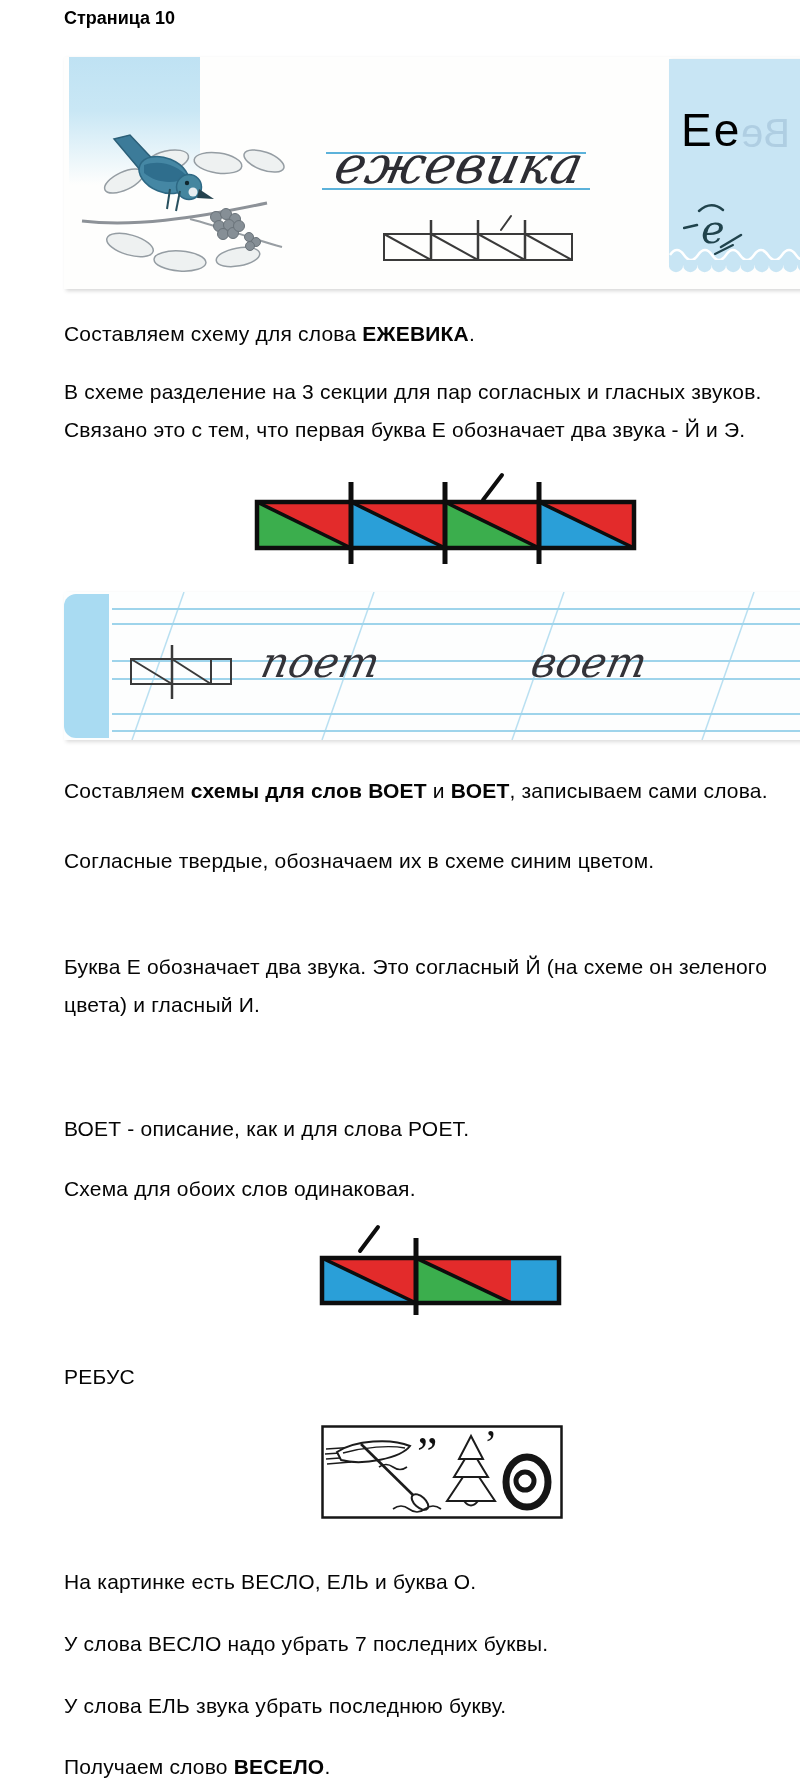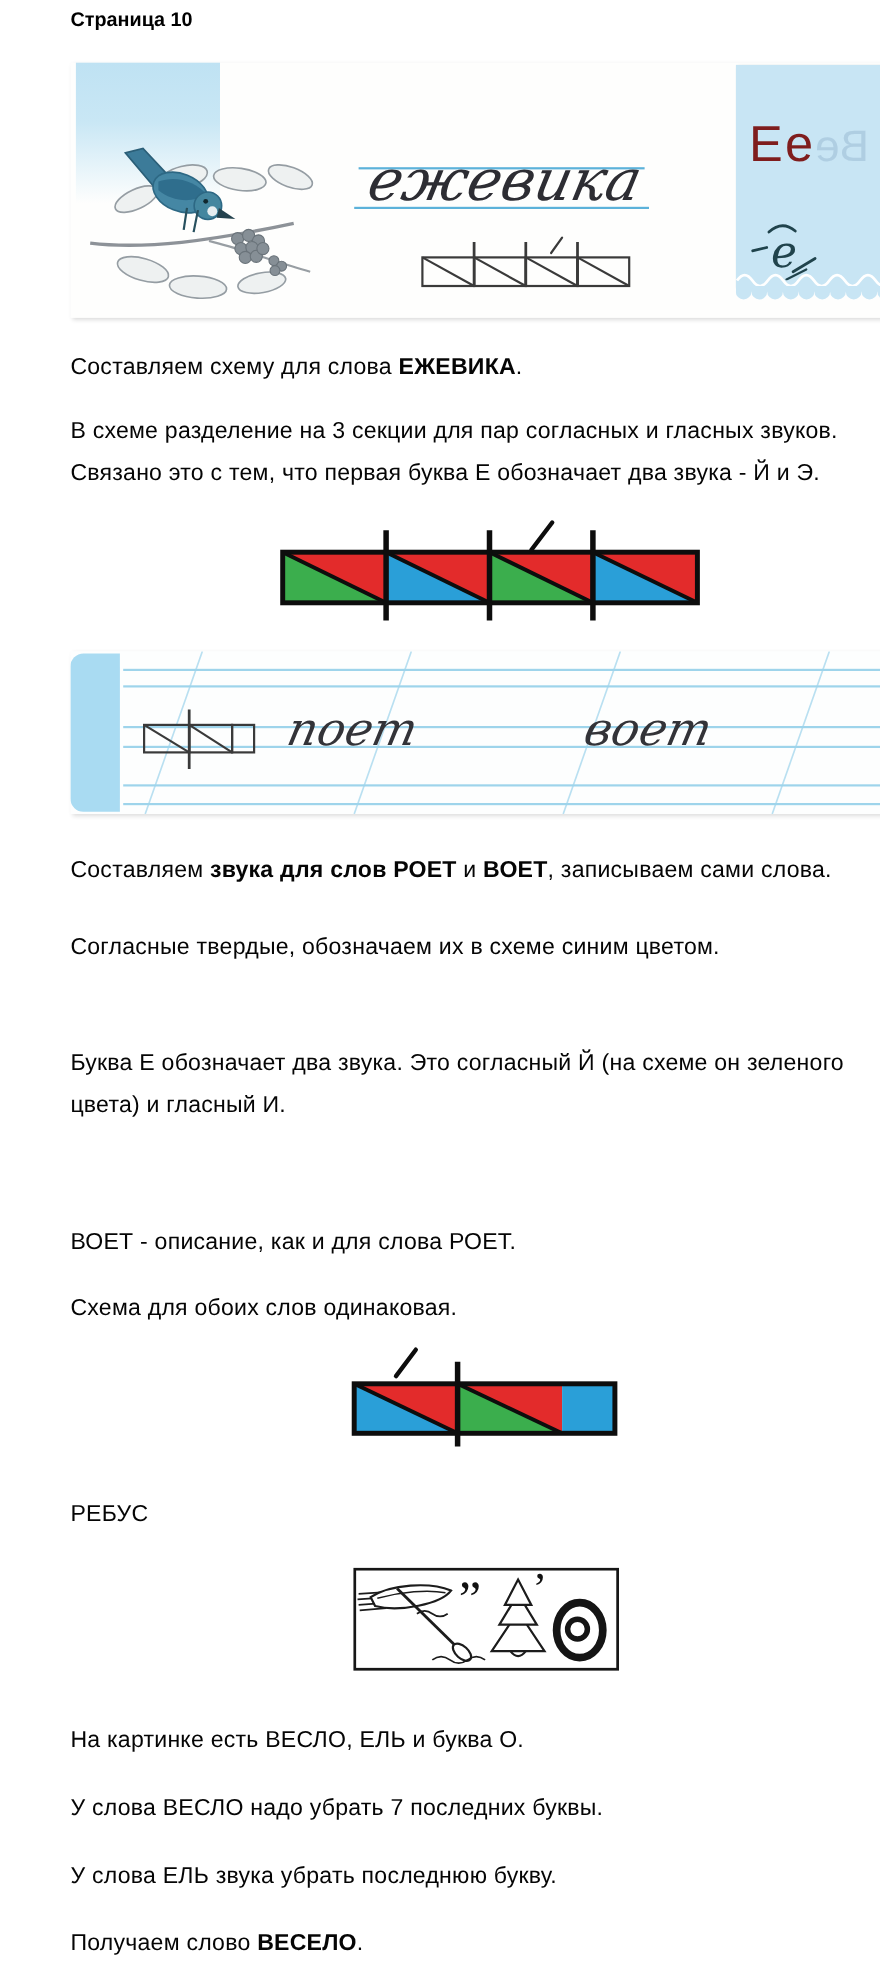--- a/index.html
+++ b/index.html
@@ -20,21 +20,21 @@
   .bird-svg{position:absolute;left:8px;top:58px;}
   .wline{position:absolute;height:2px;background:#5cb2da;}
   .wline1{left:262px;top:95px;width:260px;}
   .wline2{left:258px;top:131px;width:268px;}
   .cursive{font-family:"DejaVu Serif",serif;font-style:italic;}
   .word-ezh{position:absolute;left:250px;top:82px;width:290px;text-align:center;font-size:52px;
             line-height:52px;color:#2d2d33;transform:skewX(-12deg);}
   .outline1-svg{position:absolute;left:316px;top:155px;}
   .card{position:absolute;left:605px;top:2px;width:143px;height:203px;background:#c8e5f4;
         box-shadow:2px 1px 3px rgba(0,0,0,.12);}
-  .card-print{position:absolute;left:12px;top:48px;font-size:46px;line-height:46px;color:#7f1d1d;letter-spacing:2px;}
+  .card-print{position:absolute;left:12px;top:48px;font-size:46px;line-height:46px;color:#000000;letter-spacing:2px;}
   .card-ghost{position:absolute;left:72px;top:52px;font-size:40px;color:rgba(125,160,190,.32);transform:scaleX(-1);}
   .card-cursive-svg{position:absolute;left:14px;top:138px;}
   .card-wave-svg{position:absolute;left:0;top:184px;}
   .card-bumps-svg{position:absolute;left:0;top:201px;}
 
   
   .scheme1-svg{position:absolute;left:191px;top:472px;}
   .scheme2-svg{position:absolute;left:258px;top:1215px;}
   .rebus-svg{position:absolute;left:277px;top:1425px;}
 
@@ -199,21 +199,21 @@
         <rect x="48" y="22" width="39" height="25" fill="none" stroke="#3a3a3a" stroke-width="2"></rect>
         <line x1="48" y1="22" x2="87" y2="47" stroke="#3a3a3a" stroke-width="2"></line>
         <rect x="87" y="22" width="20" height="25" fill="none" stroke="#3a3a3a" stroke-width="2"></rect>
         <line x1="48" y1="8" x2="48" y2="62" stroke="#3a3a3a" stroke-width="2.5"></line>
       </svg>
 
     <div class="cursive word-sm word-poet">поет</div>
     <div class="cursive word-sm word-voet">воет</div>
   </section>
 
-  <p class="para" style="top:772px"><span>Составляем </span><b>звука для слов РОЕТ</b><span> и </span><b>ВОЕТ</b><span>, записываем сами слова.</span></p>
+  <p class="para" style="top:772px"><span>Составляем </span><b>схемы для слов ВОЕТ</b><span> и </span><b>ВОЕТ</b><span>, записываем сами слова.</span></p>
 
   <p class="para" style="top:842px">Согласные твердые, обозначаем их в схеме синим цветом.</p>
 
   <p class="para" style="top:948px">
       <span class="bl">Буква Е обозначает два звука. Это согласный Й (на схеме он зеленого</span>
       <span class="bl">цвета) и гласный И.</span>
     </p>
 
   <p class="para" style="top:1110px">ВОЕТ - описание, как и для слова РОЕТ.</p>
   <p class="para" style="top:1170px">Схема для обоих слов одинаковая.</p>

